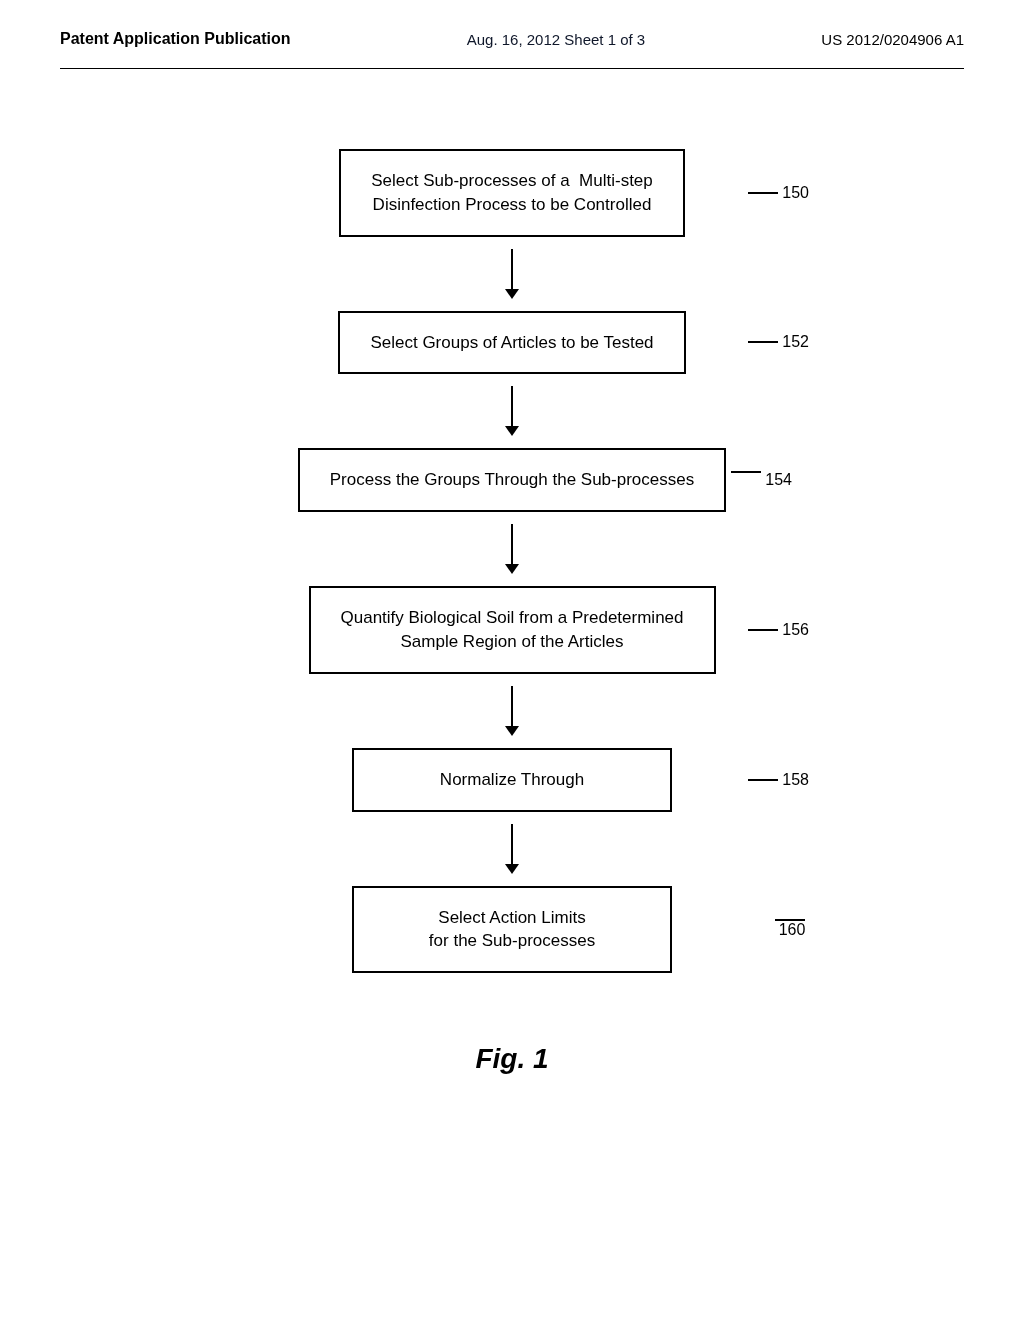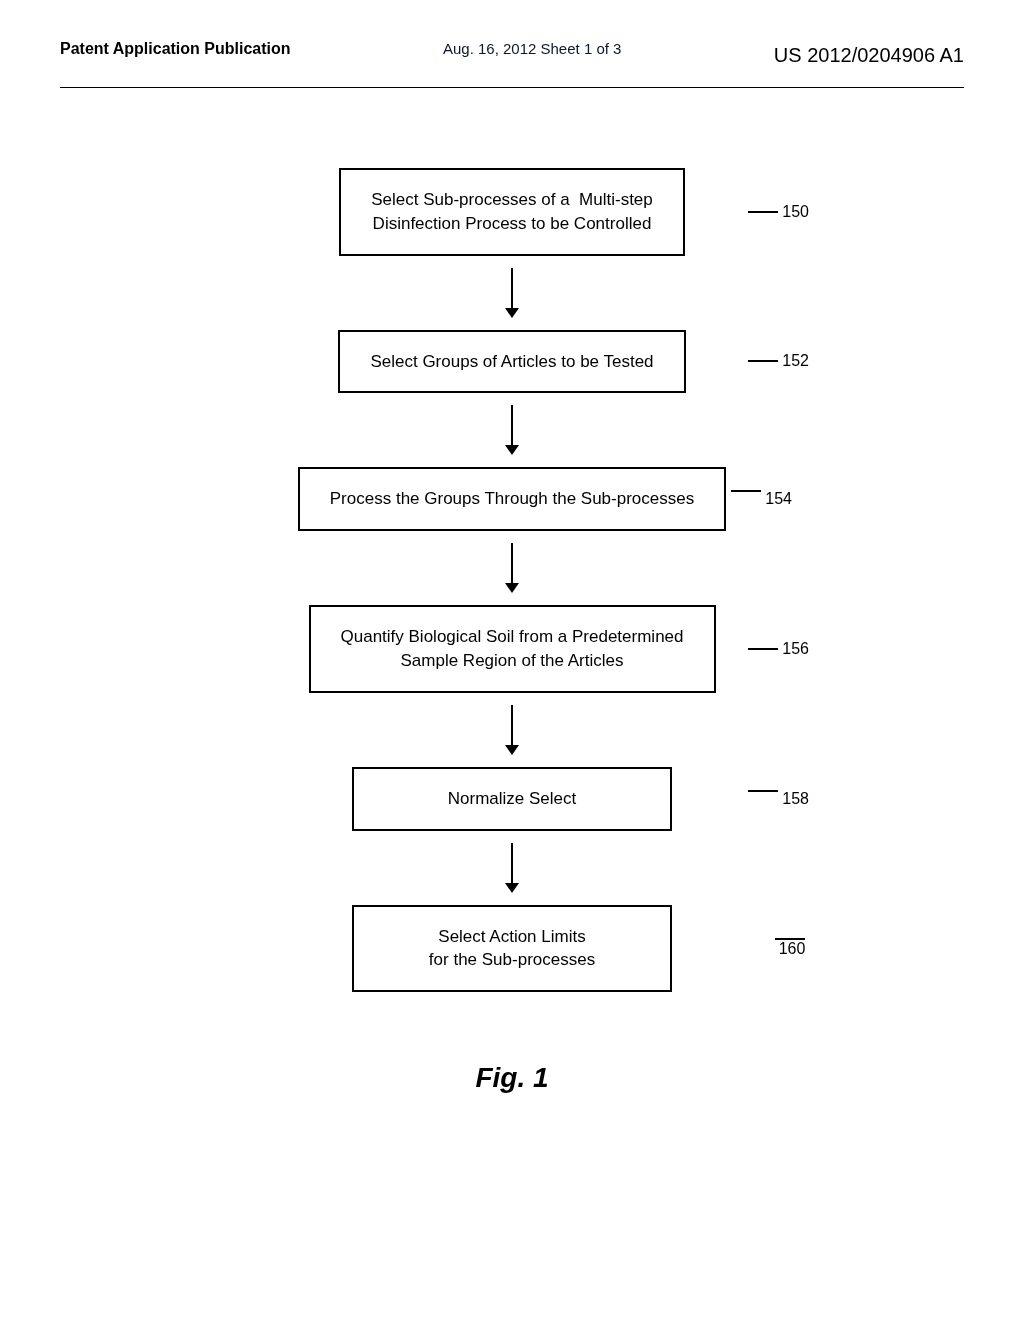--- a/index.html
+++ b/index.html
@@ -38,23 +38,22 @@
       font-weight: bold;
       color: #000;
     }
 
     .header-center {
       font-size: 15px;
       color: #0f172a;
     }
 
     .header-right {
-      font-size: 20px;
-      color: #000;
-      margin-top: 14px;
+      font-size: 15px;
+      color: #000;
     }
 
     .diagram {
       display: flex;
       flex-direction: column;
       align-items: center;
       gap: 7px;
       padding: 20px 0;
     }
 
@@ -177,23 +176,23 @@
       </div>
     </div>
 
     <div class="arrow-down">
       <div class="arrow-line"></div>
       <div class="arrow-head"></div>
     </div>
 
     <div class="flow-box-container">
       <div class="flow-box">
-        <span>Normalize Select</span>
-      </div>
-      <div style="position:absolute; right: 155px; display:flex; ">
+        <span>Normalize Through</span>
+      </div>
+      <div style="position:absolute; right: 155px; display:flex; align-items:center;">
         <span style="display:inline-block; width:30px; height:2px; background:#000; margin-right:4px;"></span>
         <span style="font-size:16px;">158</span>
       </div>
     </div>
 
     <div class="arrow-down">
       <div class="arrow-line"></div>
       <div class="arrow-head"></div>
     </div>
 

